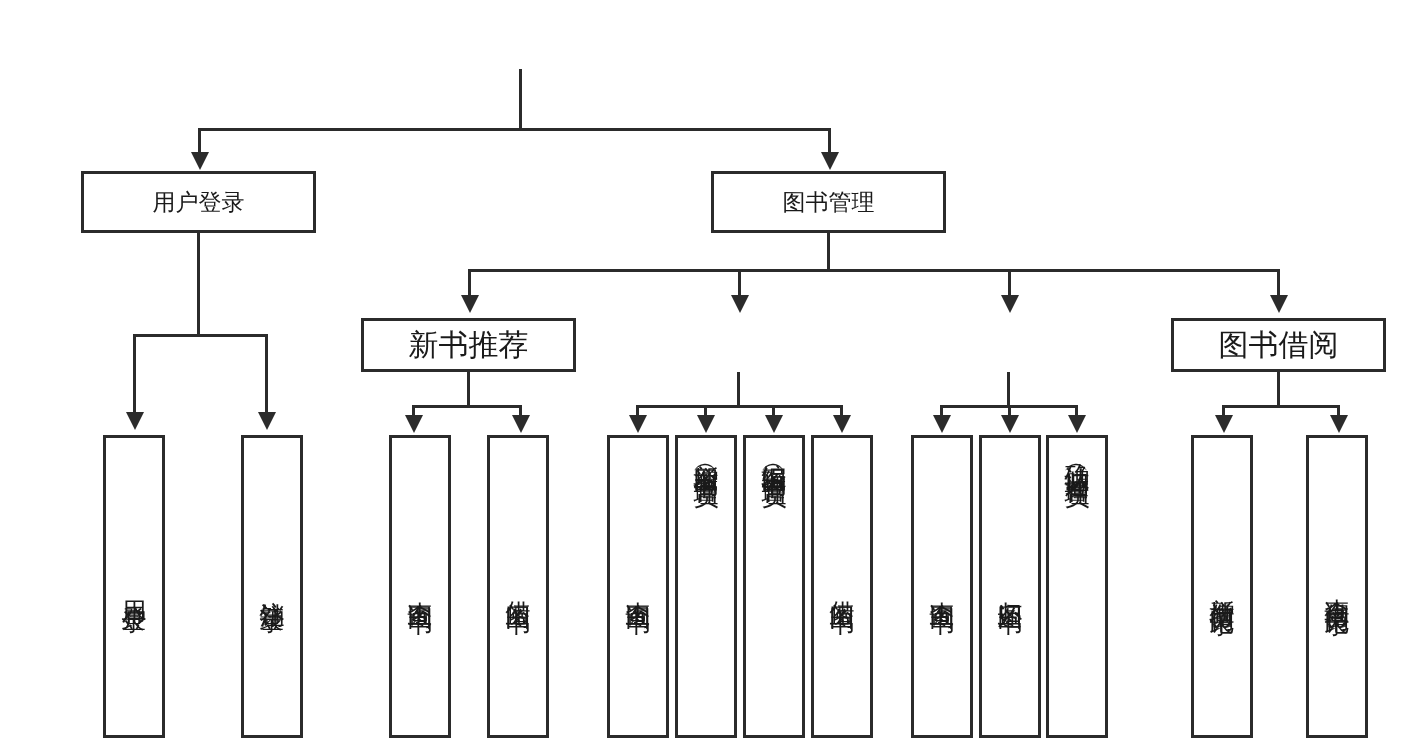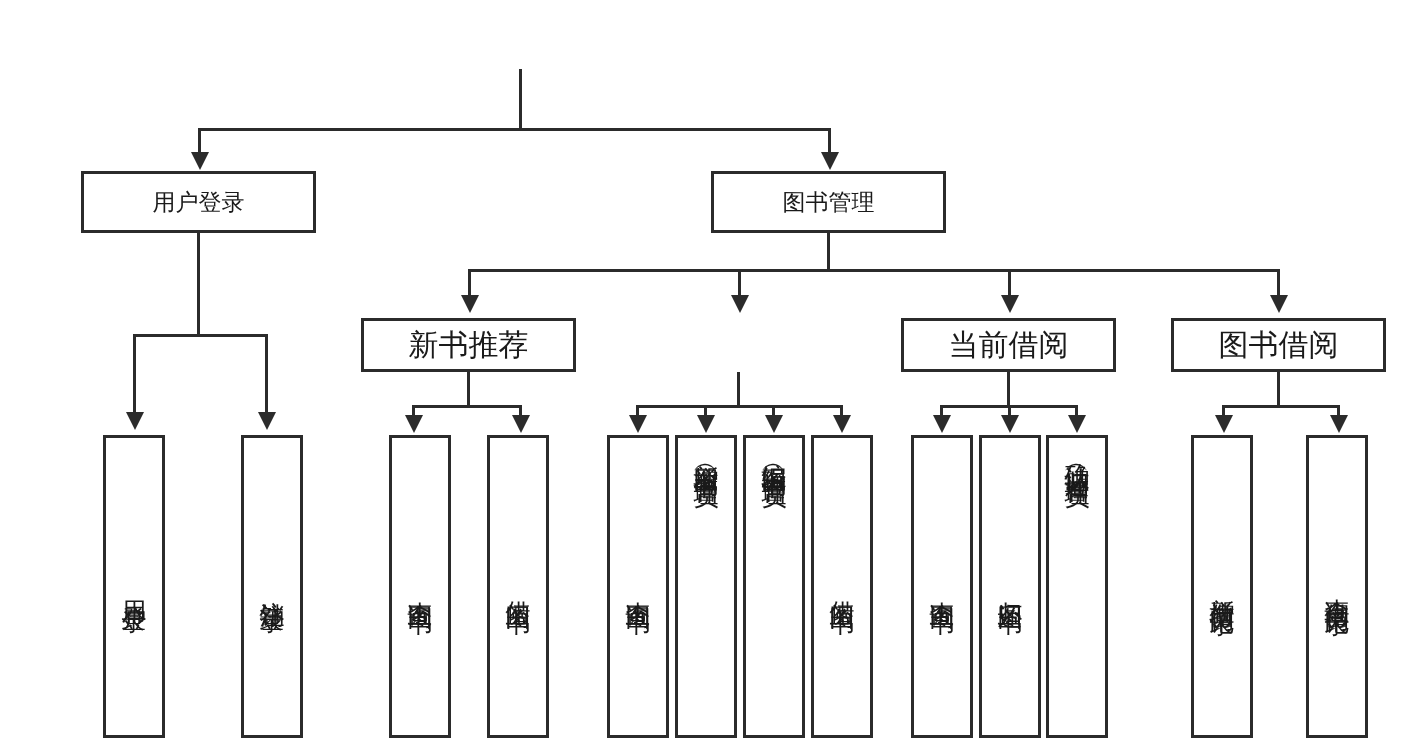--- a/index.html
+++ b/index.html
@@ -123,23 +123,20 @@
   <div class="lineV" style="left:738px; top:269px; height:28px;"></div>
   <div class="arrow" style="left:730.5px; top:295px;"></div>
   <div class="lineV" style="left:1008px; top:269px; height:28px;"></div>
   <div class="arrow" style="left:1000.5px; top:295px;"></div>
   <div class="lineV" style="left:1277px; top:269px; height:28px;"></div>
   <div class="arrow" style="left:1269.5px; top:295px;"></div>
 
   <div class="node level3" style="left:361px; top:318px; width:215px; height:54px;">
     <span>新书推荐</span>
   </div>
-  <div class="node level3" style="left:901px; top:318px; width:215px; height:54px;">
-    <span>当前借阅</span>
-  </div>
   <div class="node level3" style="left:1171px; top:318px; width:215px; height:54px;">
     <span>图书借阅</span>
   </div>
 
   <div class="lineV" style="left:467px; top:372px; height:33px;"></div>
   <div class="lineH" style="left:412px; top:405px; width:110px;"></div>
   <div class="lineV" style="left:412px; top:405px; height:12px;"></div>
   <div class="arrow" style="left:404.5px; top:415px;"></div>
   <div class="lineV" style="left:519px; top:405px; height:12px;"></div>
   <div class="arrow" style="left:511.5px; top:415px;"></div>

